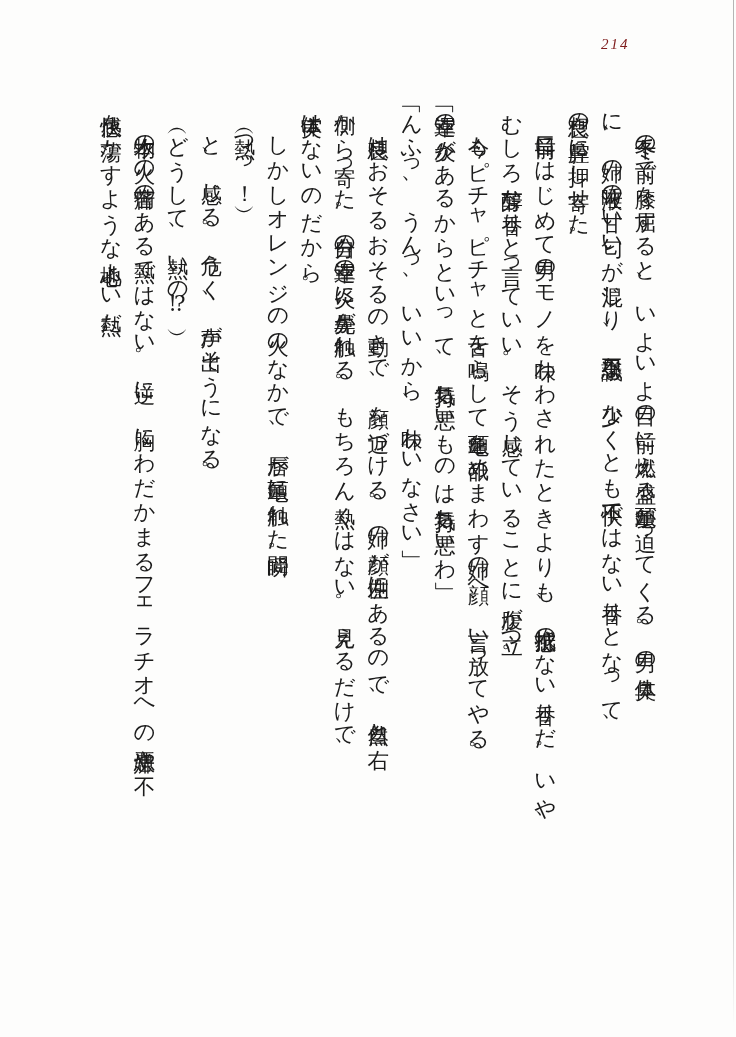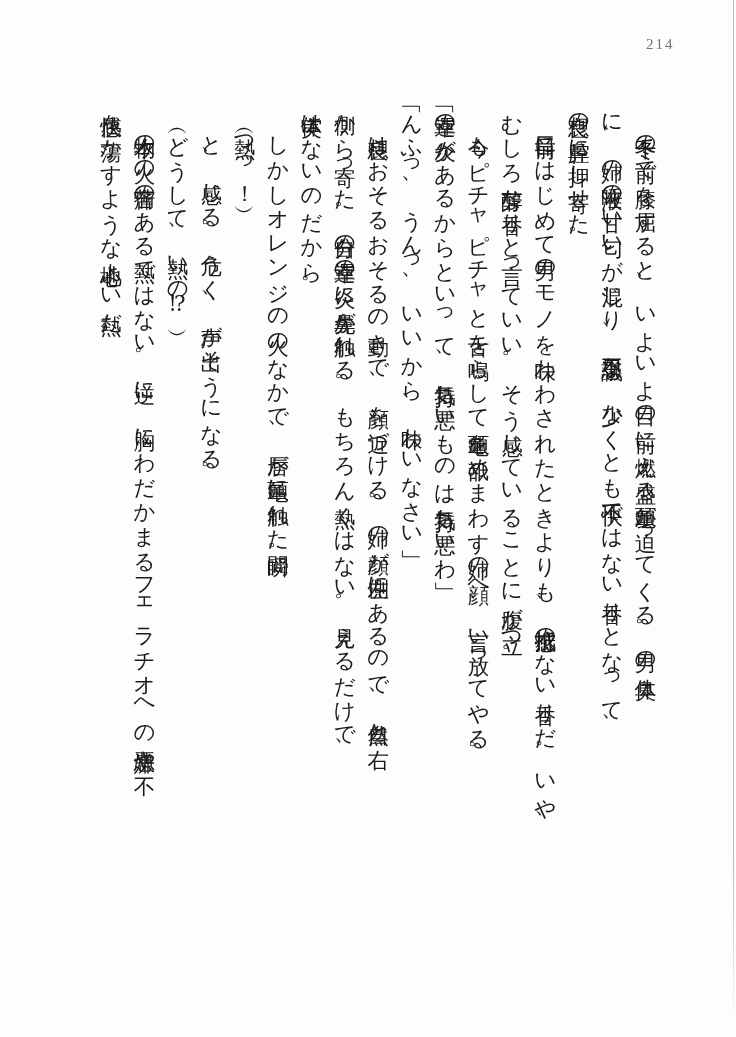--- a/index.html
+++ b/index.html
@@ -16,23 +16,23 @@
   }
   .page {
     position: absolute;
     inset: 0;
   }
   .page-number {
     position: absolute;
     left: 601px;
     top: 36px;
     font-size: 15px;
+    font-style: italic;
     letter-spacing: 2px;
-    color: #737373;
-    margin-left: 45px;
+    color: #7f1d1d;
   }
   .edge-line {
     position: absolute;
     right: 2px;
     top: 0;
     width: 1.5px;
     height: 100%;
     background: linear-gradient(to bottom,
       #b5b5b5 0%, #b5b5b5 82%, rgba(181,181,181,0) 99%);
   }

